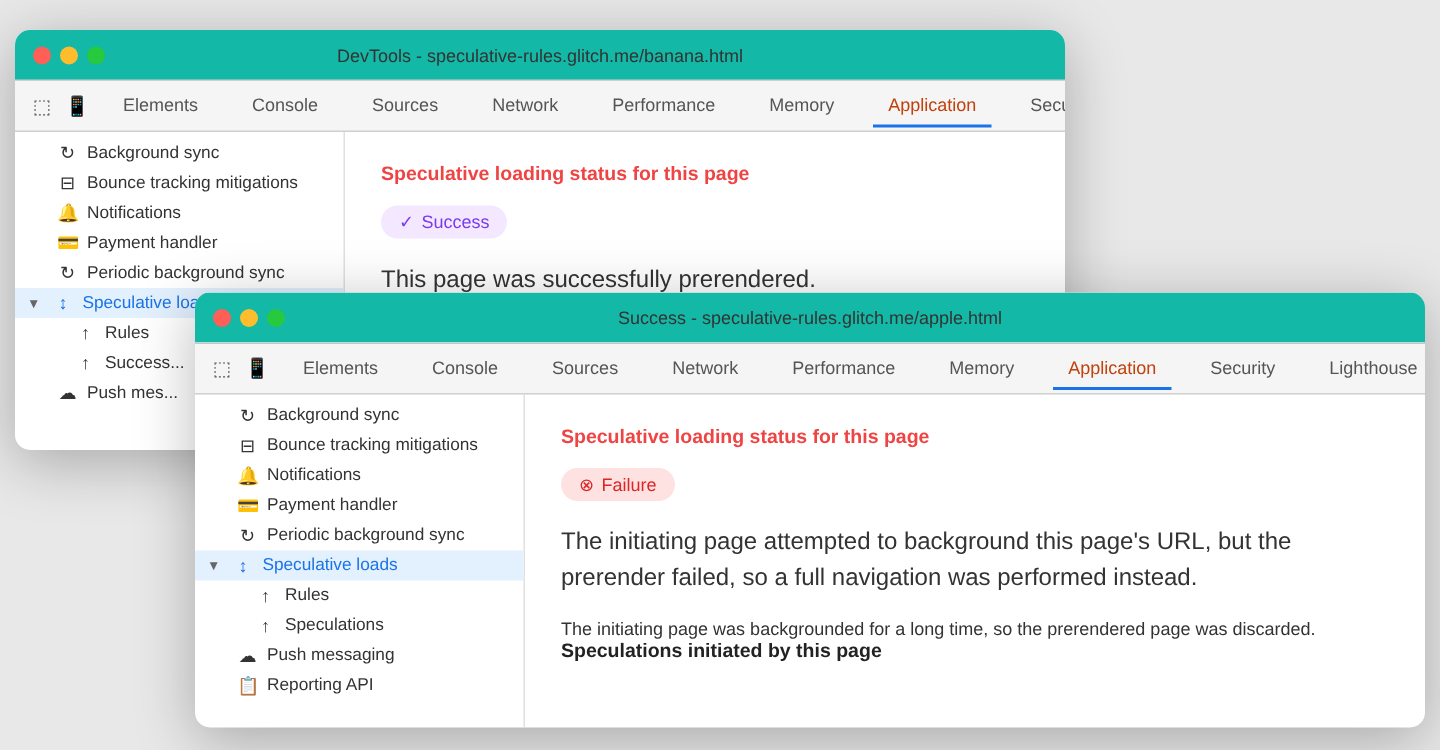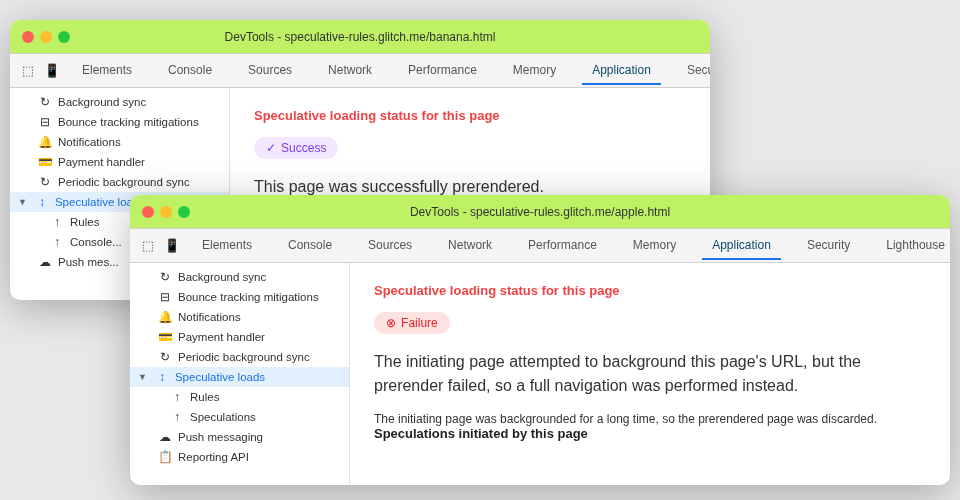--- a/index.html
+++ b/index.html
@@ -32,21 +32,21 @@
 
     .window-2 {
       top: 195px;
       left: 130px;
       width: 820px;
       height: 290px;
       z-index: 2;
     }
 
     .title-bar {
-      background: #bef264;
+      background: #14b8a6;
       height: 34px;
       display: flex;
       align-items: center;
       padding: 0 12px;
       position: relative;
       border-bottom: 1px solid #d0d0d0;
     }
 
     .traffic-lights {
       display: flex;
@@ -111,21 +111,21 @@
 
     .tab {
       padding: 6px 10px;
       font-size: 12px;
       color: #555;
       cursor: pointer;
       border-bottom: 2px solid transparent;
       white-space: nowrap;
     }
     .tab.active {
-      color: #0c4a6e;
+      color: #c2410c;
       border-bottom: 2px solid #1a73e8;
     }
 
     .toolbar-right {
       display: flex;
       gap: 4px;
       margin-left: auto;
     }
 
     
@@ -291,21 +291,21 @@
         <span class="sidebar-arrow">▼</span>
         <span class="sidebar-icon">↕</span>
         <span>Speculative loads</span>
       </div>
       <div class="sidebar-item indent2">
         <span class="sidebar-icon">↑</span>
         <span>Rules</span>
       </div>
       <div class="sidebar-item indent2">
         <span class="sidebar-icon">↑</span>
-        <span>Console...</span>
+        <span>Success...</span>
       </div>
       <div class="sidebar-item indent1">
         <span class="sidebar-icon">☁</span>
         <span>Push mes...</span>
       </div>
     </div>
 
     <div class="main-content">
       <div class="section-title">Speculative loading status for this page</div>
       <div class="status-badge badge-success">
@@ -317,21 +317,21 @@
   </div>
 </div>
 
 <div class="window window-2">
   <div class="title-bar">
     <div class="traffic-lights">
       <div class="tl tl-close"></div>
       <div class="tl tl-min"></div>
       <div class="tl tl-max"></div>
     </div>
-    <span class="title-bar-title">DevTools - speculative-rules.glitch.me/apple.html</span>
+    <span class="title-bar-title">Success - speculative-rules.glitch.me/apple.html</span>
   </div>
 
   <div class="devtools-toolbar">
     <div class="toolbar-icons">
       <div class="toolbar-icon">⬚</div>
       <div class="toolbar-icon">📱</div>
     </div>
     <div class="tab-list">
       <div class="tab">Elements</div>
       <div class="tab">Console</div>

